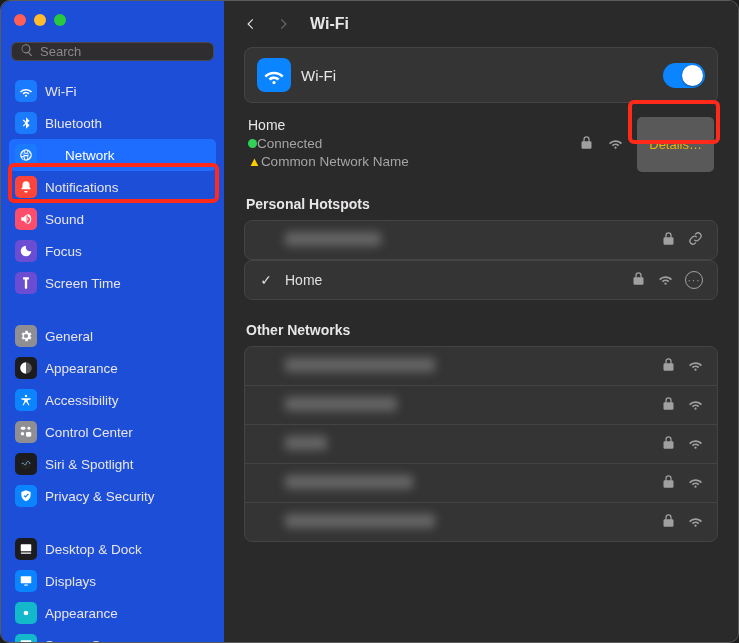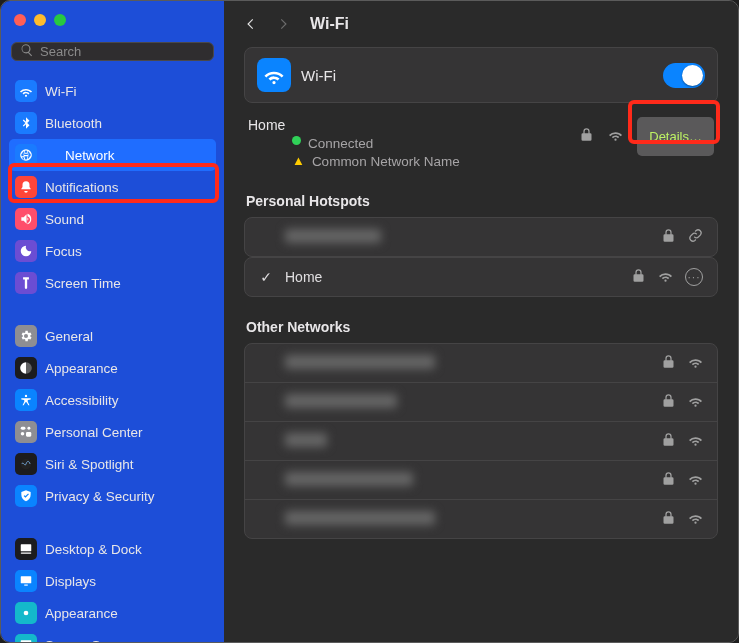--- a/index.html
+++ b/index.html
@@ -32,26 +32,26 @@
   .wifiPanel{ display:flex; align-items:center; gap:10px;}
   .wifiBig{ width:34px; height:34px; border-radius:8px; background:#0a84ff; display:flex; align-items:center; justify-content:center;}
   .wifiBig svg{width:22px;height:22px;fill:#fff;}
   .wifiLabel{ flex:1; color:#e8e6e8; font-size:15px; font-weight:500;}
   .toggle{ width:42px; height:25px; background:#0a84ff; border-radius:25px; position:relative; cursor:pointer;}
   .toggle::after{content:"";position:absolute;right:2px;top:2px;width:21px;height:21px;background:#fff;border-radius:50%;box-shadow:0 1px 2px rgba(0,0,0,.4);}
   .currentNet{ margin-top:8px; padding:6px 4px 2px 4px;}
   .cnRow{display:flex; align-items:flex-start;}
   .cnL{flex:1;}
   .netName{color:#e8e6e8; font-size:14px;}
-  .statRow{display:flex; align-items:flex-start; gap:7px; color:#a6a4a6; font-size:13.5px; margin-top:3px;margin-left:44px;}
+  .statRow{display:flex; align-items:center; color:#a6a4a6; font-size:13.5px; margin-top:3px;}
   .dotGreen{width:9px;height:9px;border-radius:50%;background:#30d158;}
   .warnTri{color:#ffcc00;font-size:13px;line-height:1;}
   .cnR{display:flex; align-items:center; gap:14px;}
   .iconGray svg{width:15px;height:15px;fill:#a0a0a0;}
-  .detailsBtn{ background:#5a595a; color:#bef264; font-size:13px; padding:12px 12px; border:none; border-radius:5px; cursor:pointer;}
+  .detailsBtn{ background:#5a595a; color:#eab308; font-size:13px; padding:20px 12px; border:none; border-radius:5px; cursor:pointer;}
   .sectionH{ color:#e8e6e8; font-size:14px; font-weight:600; margin:22px 2px 8px 2px;}
   .listPanel{ background:#353435; border:1px solid #454445; border-radius:8px;}
   .lrow{ display:flex; align-items:center; padding:10px 14px; gap:12px; font-size:14px; color:#e0dee0;}
   .lrow + .lrow{ border-top:1px solid #454445;}
   .lrow .lname{flex:1;}
   .lrow .tick{width:14px;text-align:center;color:#e0dee0;}
   .blur{ filter:blur(5px); color:#888; background:#666; border-radius:3px; height:14px; display:inline-block;}
   .iconBtn{cursor:pointer;}
   .moreCircle{width:18px;height:18px;border:1.3px solid #a0a0a0;border-radius:50%;display:flex;align-items:center;justify-content:center;font-size:10px;letter-spacing:1px;color:#a0a0a0;}
   
@@ -166,21 +166,21 @@
           </div>
           <div class="sbitem ">
     <span class="sbicon" style="background:#8e8e93">
               <svg viewBox="0 0 24 24">
                 <rect x="3" y="3" width="8" height="5" rx="2.5"></rect>
                 <circle cx="17" cy="5.5" r="2.5"></circle>
                 <circle cx="6" cy="15" r="3"></circle>
                 <rect x="12" y="12" width="9" height="8" rx="2"></rect>
               </svg>
             </span>
-    <span>Personal Center</span>
+    <span>Control Center</span>
           </div>
           <div class="sbitem ">
     <span class="sbicon" style="background:#1c1c1e">
               <svg viewBox="0 0 24 24">
                 <circle cx="12" cy="12" r="9" fill="#222"></circle>
                 <path d="M5 12c2-6 5 6 7 0s5-6 7 0" stroke="#7ad" stroke-width="1.5" fill="none"></path>
               </svg>
             </span>
     <span>Siri &amp; Spotlight</span>
           </div>

